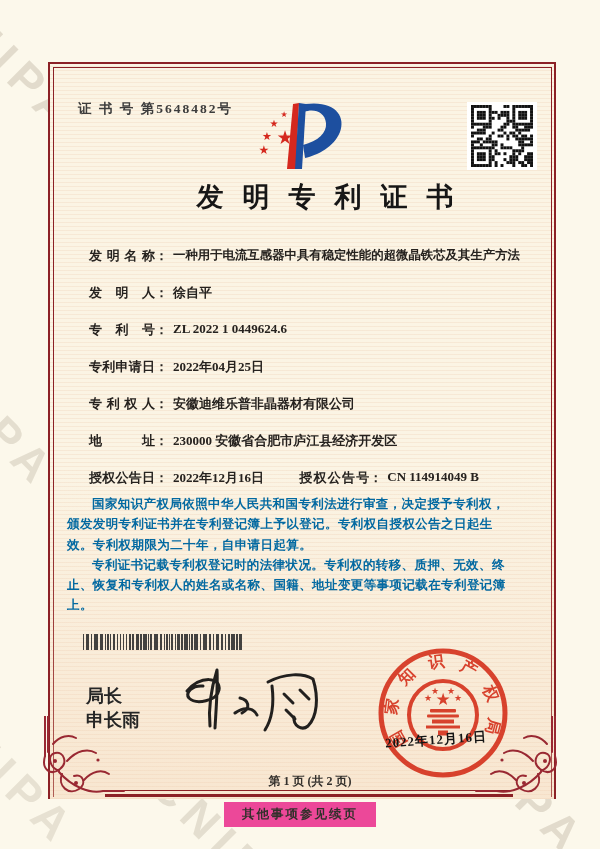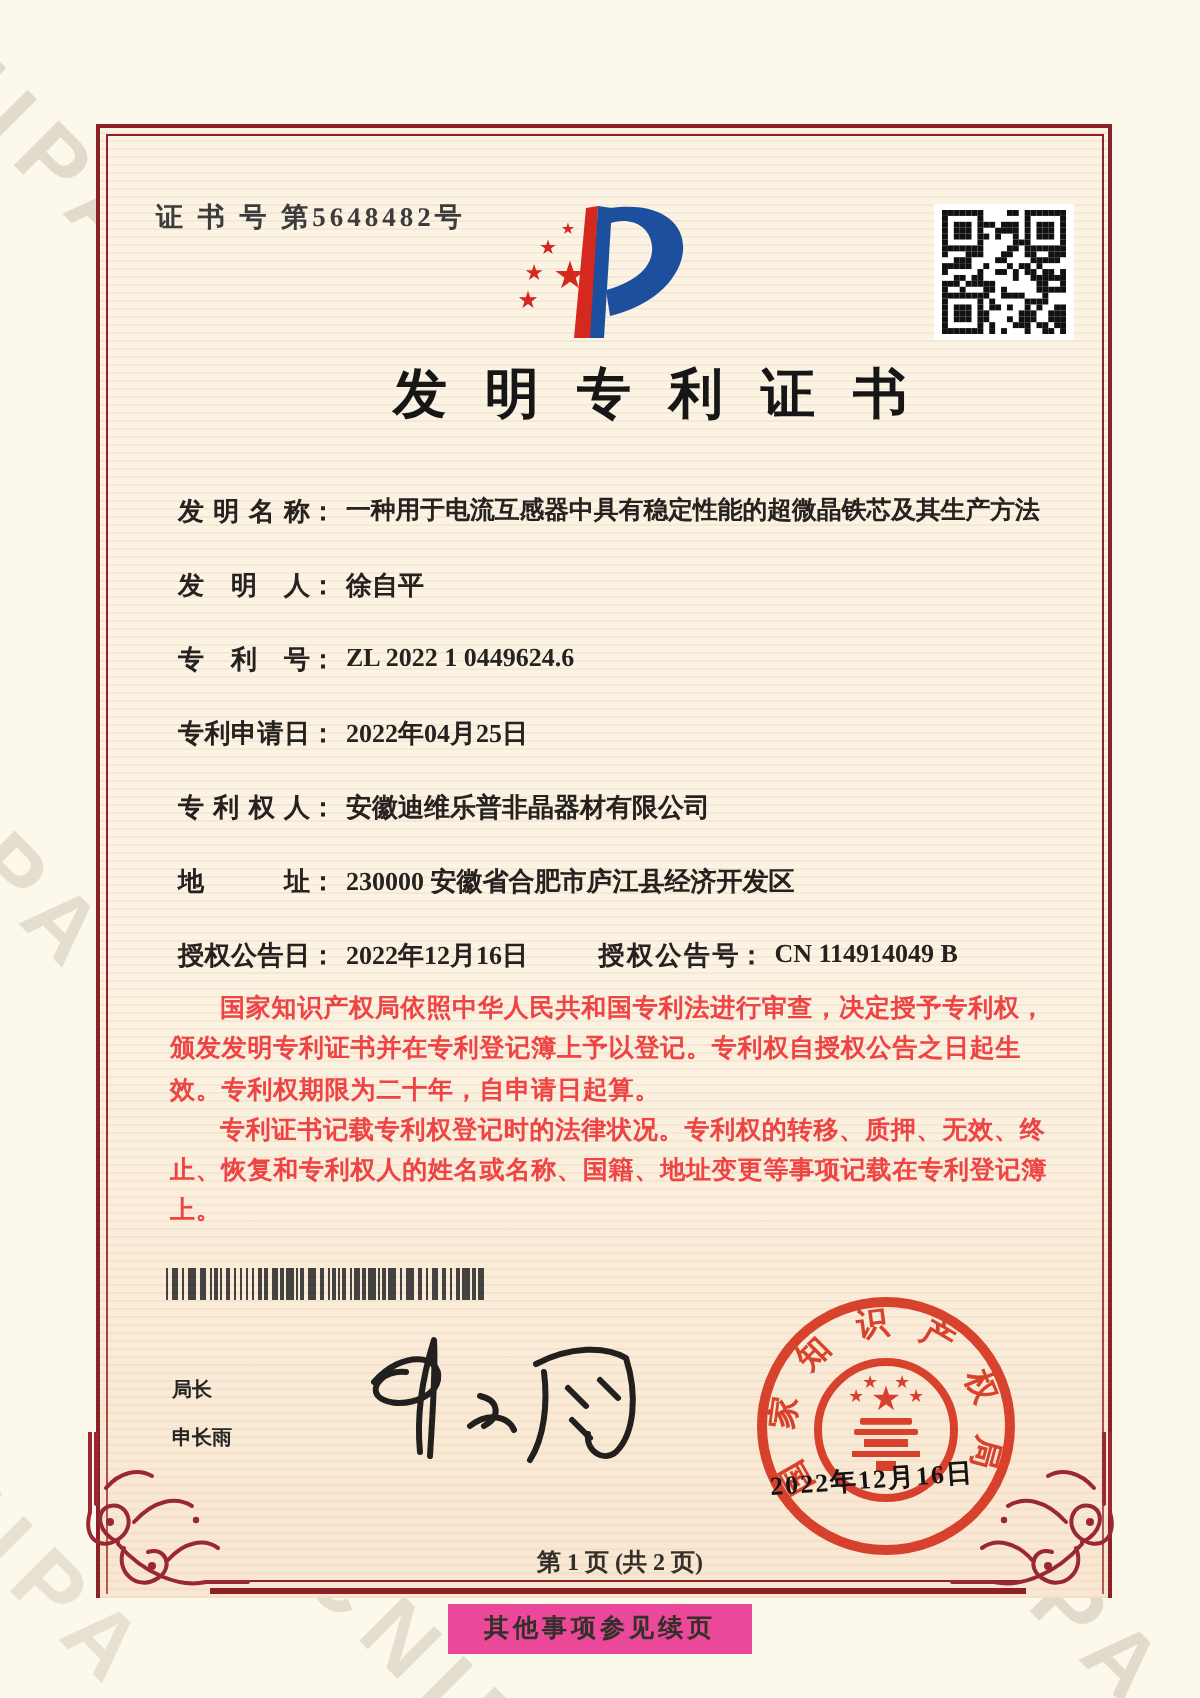--- a/index.html
+++ b/index.html
@@ -34,27 +34,27 @@
 
   
   .fields{position:absolute;left:89px;top:247px;width:450px;}
   .frow{height:37px;font-size:13px;color:#26221f;font-weight:600;white-space:nowrap;}
   .lbl{display:inline-block;width:66px;text-align:justify;text-align-last:justify;vertical-align:top;}
   .colon{display:inline-block;vertical-align:top;}
   .val{display:inline-block;margin-left:5px;vertical-align:top;letter-spacing:0;}
   .grant2{display:inline-block;margin-left:32px;}
 
   
-  .paras{position:absolute;left:85px;top:494px;width:444px;font-size:12.5px;line-height:1.62;
-         color:#ef4444;font-weight:600;letter-spacing:.4px;}
+  .paras{position:absolute;left:67px;top:494px;width:444px;font-size:12.5px;line-height:1.62;
+         color:#0369a1;font-weight:600;letter-spacing:.4px;}
   .paras p{margin:0;text-indent:2em;}
 
   
   .barcode{position:absolute;left:83px;top:634px;width:162px;height:16px;fill:#2b2b2b;opacity:.88;}
-  .signer{position:absolute;left:86px;top:684px;font-size:10px;font-weight:700;color:#262626;line-height:24px;}
+  .signer{position:absolute;left:86px;top:684px;font-size:18px;font-weight:700;color:#262626;line-height:24px;}
   .signature{position:absolute;left:172px;top:660px;width:155px;height:88px;stroke:#22201e;fill:none;
              stroke-linecap:round;stroke-linejoin:round;}
   .seal{position:absolute;left:376px;top:646px;width:134px;height:134px;mix-blend-mode:multiply;opacity:.93;}
   .ringch{font-size:16px;font-weight:bold;fill:#dc3a26;text-anchor:middle;dominant-baseline:middle;
           font-family:"Liberation Serif","DejaVu Serif",serif;}
   .seal-date{position:absolute;left:366px;top:731px;width:140px;text-align:center;transform:rotate(-4deg);
              font-size:13px;font-weight:700;color:#141414;letter-spacing:1px;}
   .page-info{position:absolute;left:58px;top:773px;width:504px;text-align:center;font-size:12px;color:#33302c;font-weight:600;}
   .bottom-note{position:absolute;left:50%;top:802px;transform:translateX(-50%);background:#ec4899;
                padding:4px 18px;font-size:12.5px;color:#33302c;font-weight:600;letter-spacing:2px;white-space:nowrap;}

